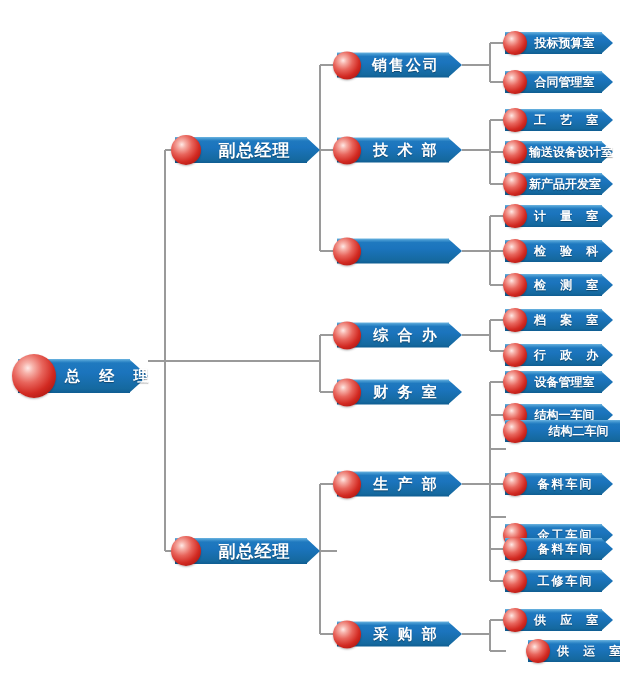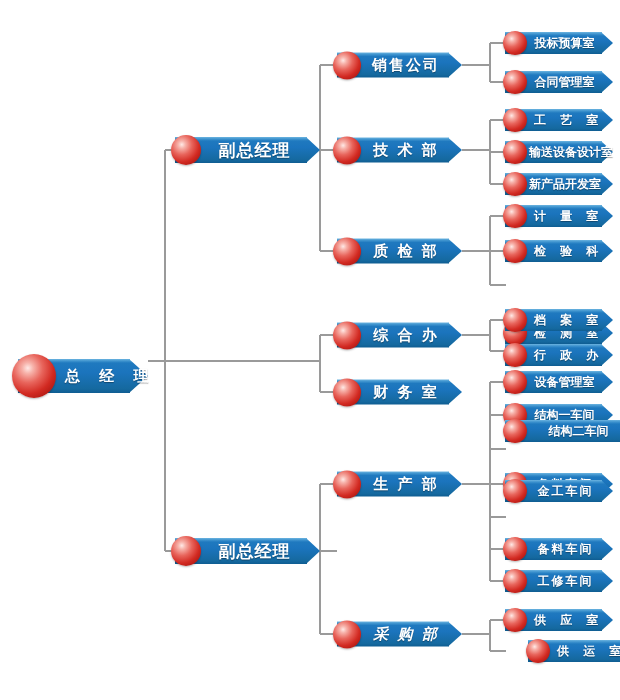--- a/index.html
+++ b/index.html
@@ -265,21 +265,20 @@
         </div>
         <div class="sphere"></div>
         <div class="label">技 术 部</div>
       </div>
       <div class="node level3 mid-space" style="left: 337px; top: 251px; width: 125px;">
         <div class="banner">
           <div class="banner-body"></div>
           <div class="banner-tip"></div>
         </div>
         <div class="sphere"></div>
-        <div class="label">质 检 部</div>
       </div>
       <div class="node level3 mid-space" style="left: 337px; top: 335px; width: 125px;">
         <div class="banner">
           <div class="banner-body"></div>
           <div class="banner-tip"></div>
         </div>
         <div class="sphere"></div>
         <div class="label">综 合 办</div>
       </div>
       <div class="node level3 mid-space" style="left: 337px; top: 392px; width: 125px;">
@@ -291,21 +290,21 @@
         <div class="label">财 务 室</div>
       </div>
       <div class="node level3 mid-space" style="left: 337px; top: 484px; width: 125px;">
         <div class="banner">
           <div class="banner-body"></div>
           <div class="banner-tip"></div>
         </div>
         <div class="sphere"></div>
         <div class="label">生 产 部</div>
       </div>
-      <div class="node level3 mid-space" style="left: 337px; top: 634px; width: 125px; font-style: italic;">
+      <div class="node level3 mid-space" style="left: 337px; top: 634px; width: 125px;">
         <div class="banner">
           <div class="banner-body"></div>
           <div class="banner-tip"></div>
         </div>
         <div class="sphere"></div>
         <div class="label">采 购 部</div>
       </div>
       <div class="node level4" style="left: 505px; top: 43px; width: 108px;">
         <div class="banner">
           <div class="banner-body"></div>
@@ -355,21 +354,21 @@
         <div class="label">计 量 室</div>
       </div>
       <div class="node level4 wide-space" style="left: 505px; top: 251px; width: 108px;">
         <div class="banner">
           <div class="banner-body"></div>
           <div class="banner-tip"></div>
         </div>
         <div class="sphere"></div>
         <div class="label">检 验 科</div>
       </div>
-      <div class="node level4 wide-space" style="left: 505px; top: 285px; width: 108px; margin-top: 48px;">
+      <div class="node level4 wide-space" style="left: 505px; top: 285px; width: 108px;">
         <div class="banner">
           <div class="banner-body"></div>
           <div class="banner-tip"></div>
         </div>
         <div class="sphere"></div>
         <div class="label">检 测 室</div>
       </div>
       <div class="node level4 wide-space" style="left: 505px; top: 320px; width: 108px;">
         <div class="banner">
           <div class="banner-body"></div>
@@ -411,21 +410,21 @@
         <div class="label">结构二车间</div>
       </div>
       <div class="node level4 mid-space" style="left: 505px; top: 484px; width: 108px; font-family: Liberation Serif, serif;">
         <div class="banner">
           <div class="banner-body"></div>
           <div class="banner-tip"></div>
         </div>
         <div class="sphere"></div>
         <div class="label">备料车间</div>
       </div>
-      <div class="node level4 mid-space" style="left: 505px; top: 491px; width: 108px;">
+      <div class="node level4 mid-space" style="left: 505px; top: 535px; width: 108px;">
         <div class="banner">
           <div class="banner-body"></div>
           <div class="banner-tip"></div>
         </div>
         <div class="sphere"></div>
         <div class="label">金工车间</div>
       </div>
       <div class="node level4 mid-space" style="left: 505px; top: 549px; width: 108px;">
         <div class="banner">
           <div class="banner-body"></div>

